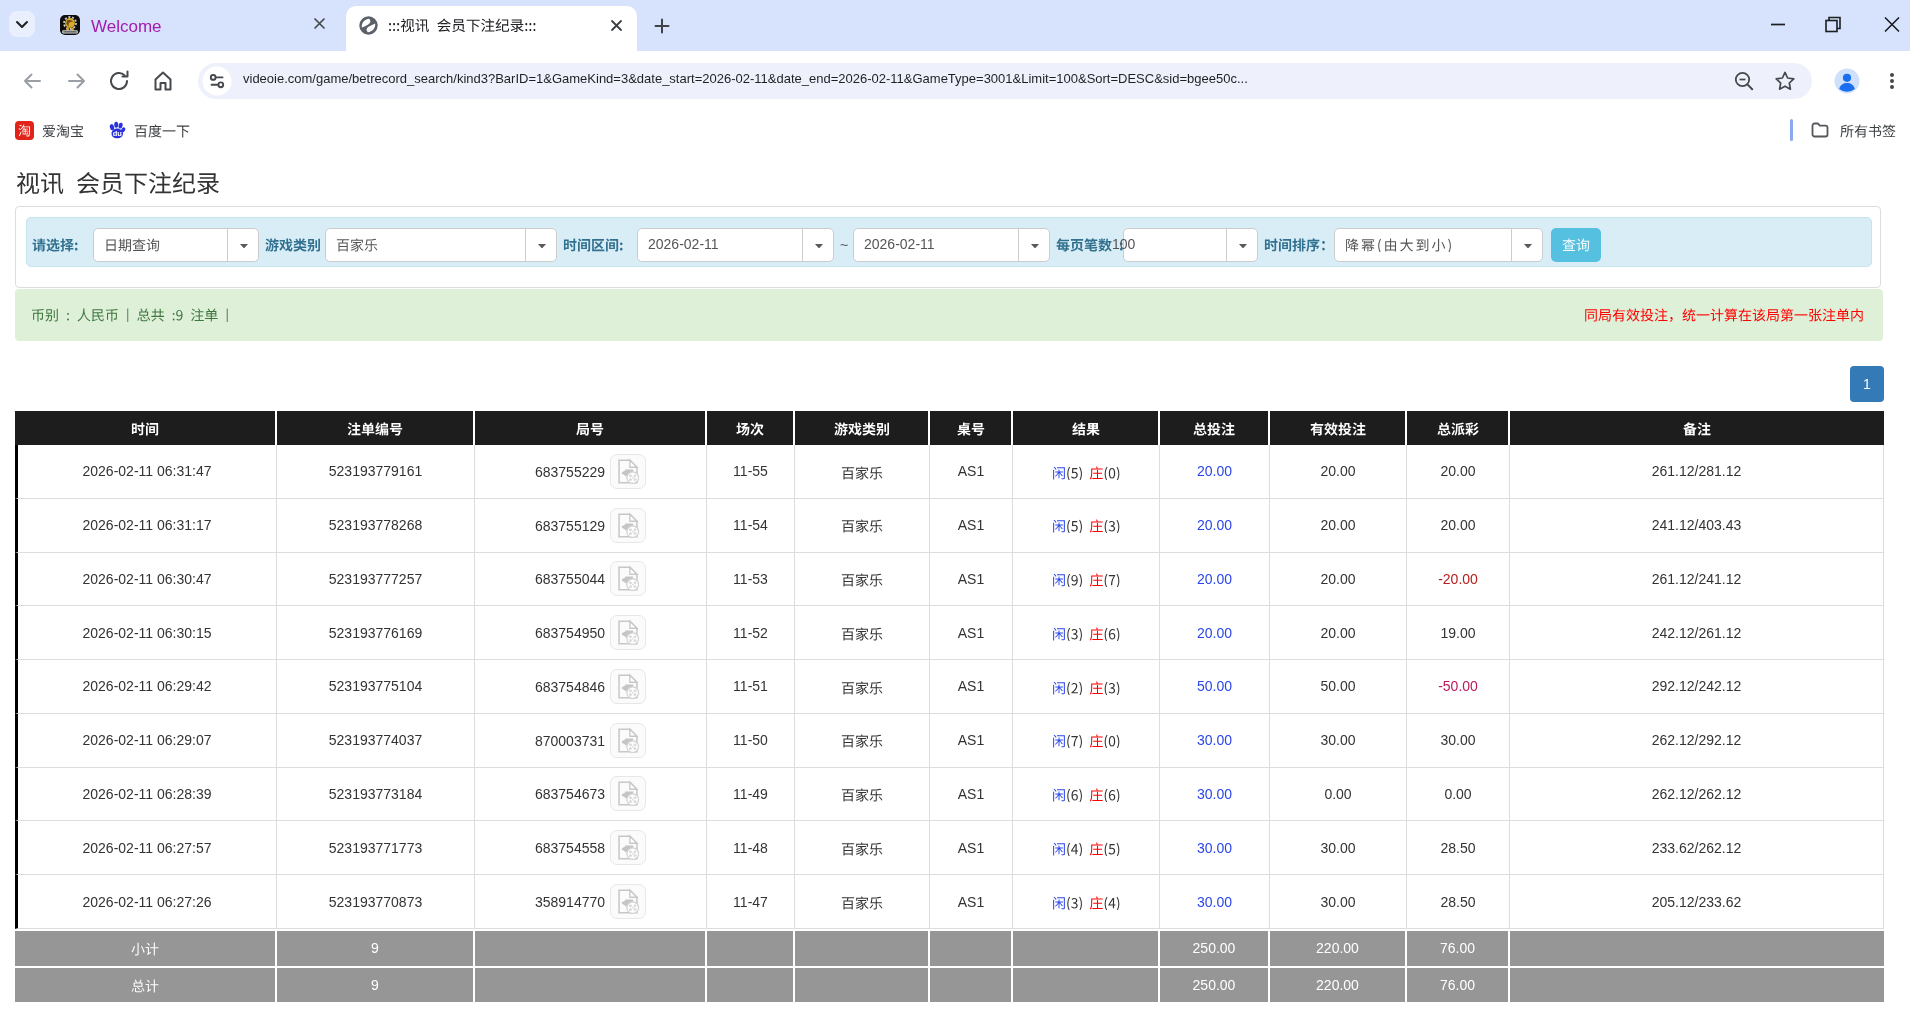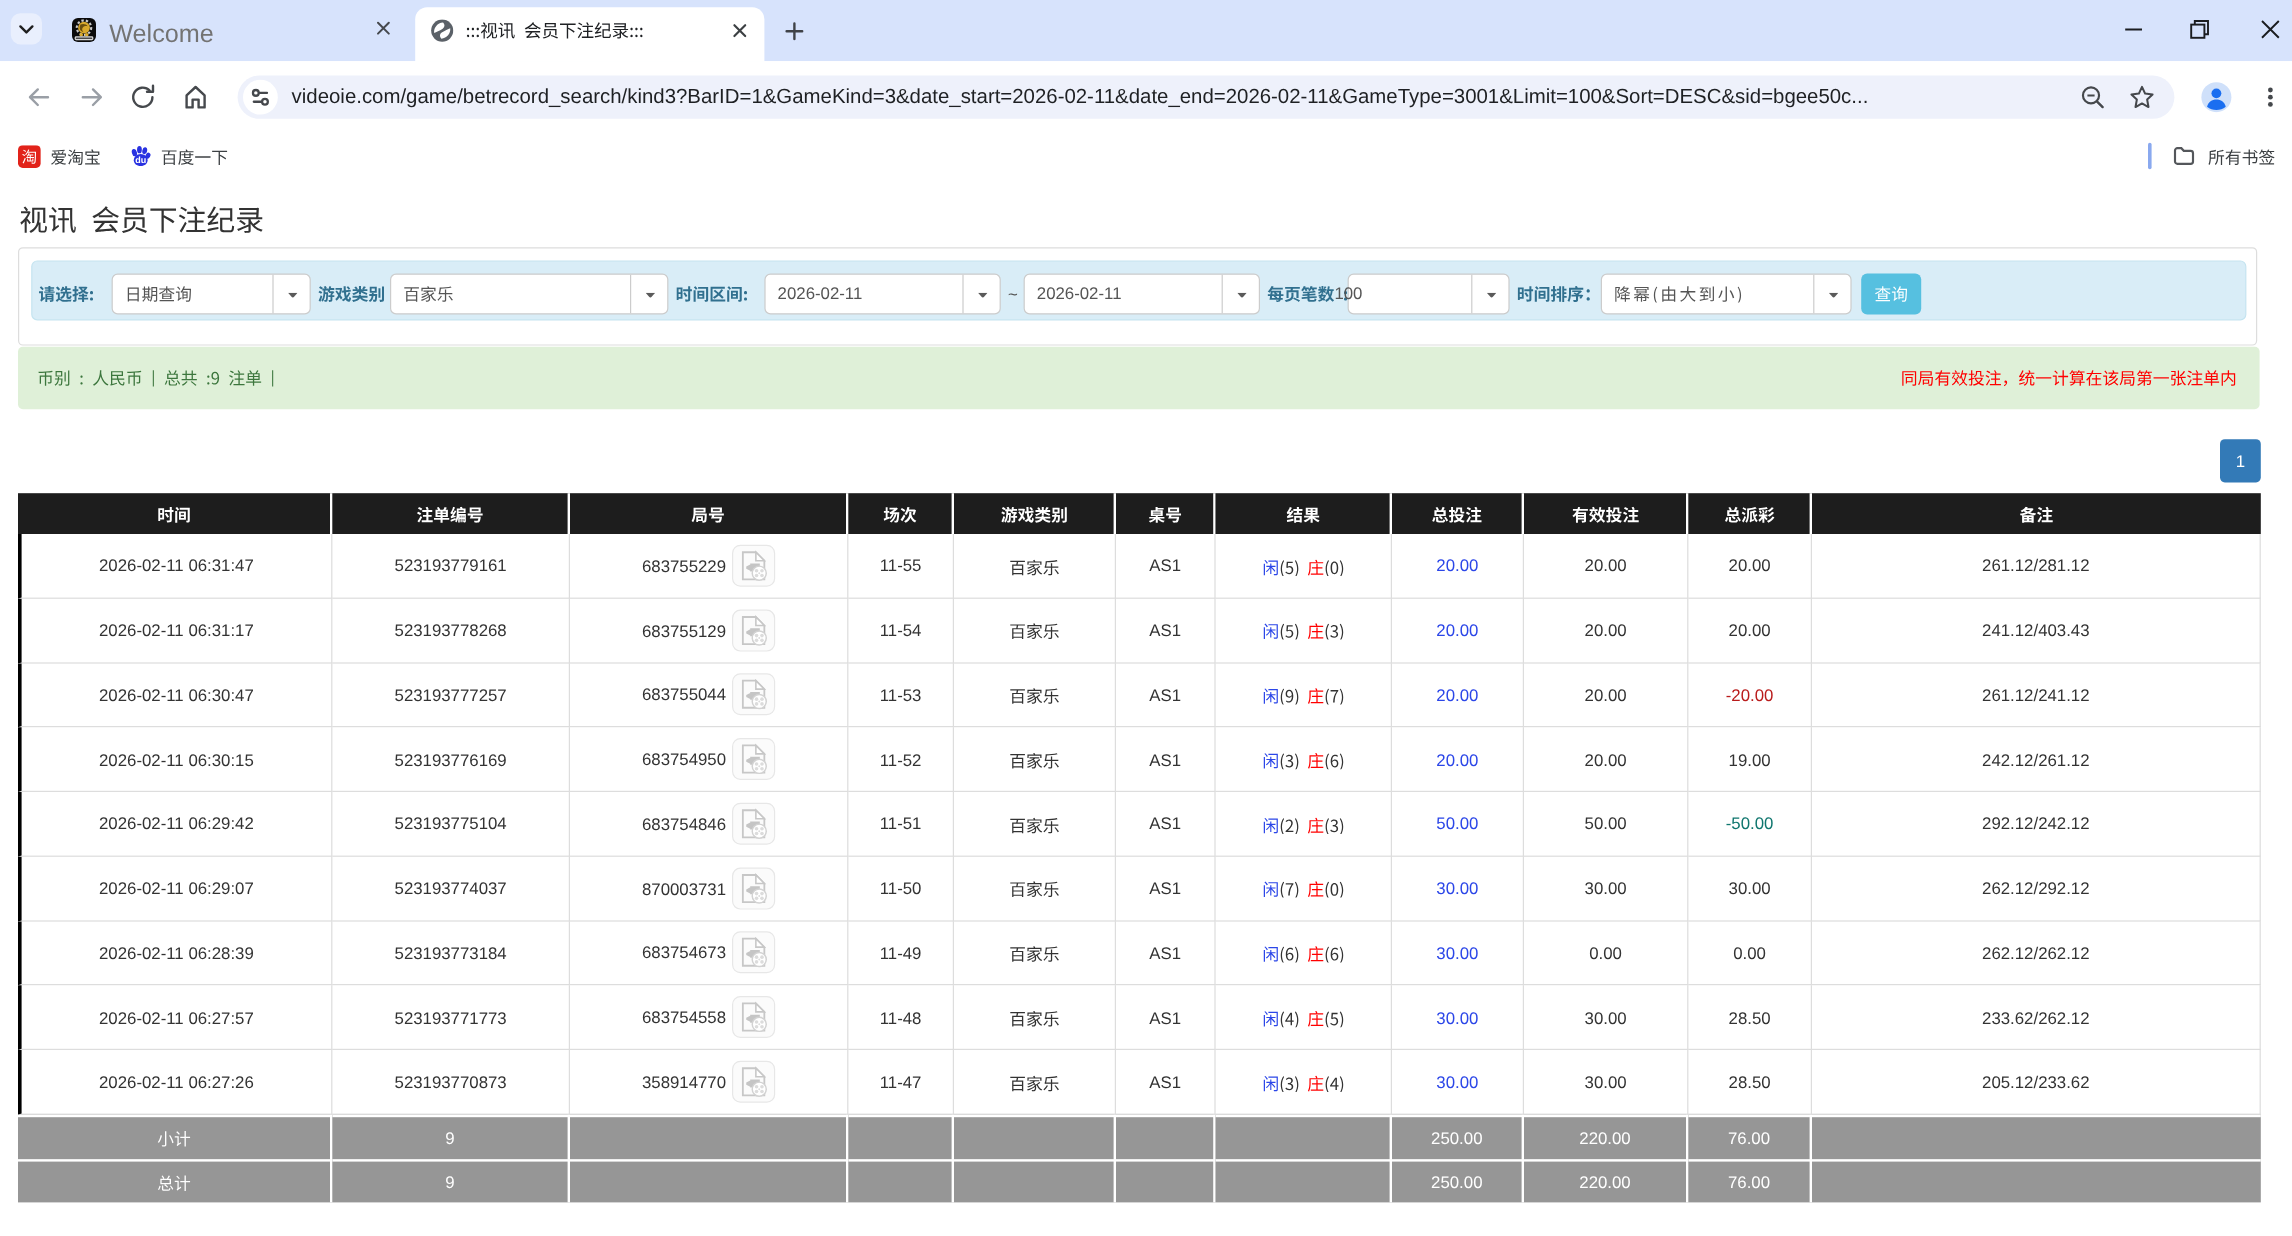--- a/index.html
+++ b/index.html
@@ -143,21 +143,21 @@
 <svg class="abs" style="left:60px;top:15px" width="20" height="20" viewBox="0 0 20 20">
 <rect x="0" y="0" width="20" height="20" rx="5" fill="#0c0c0c"></rect>
 <circle cx="10" cy="8" r="6" fill="none" stroke="#c9c9c9" stroke-width="1.8" stroke-dasharray="2 1.7"></circle>
 <circle cx="10" cy="8" r="4.9" fill="#d9a92c"></circle>
 <path d="M7 5.5 C9 4.5 12 5 13.2 7 C12 6.5 10 6.8 9 8 C8 9.2 8.5 10.8 9.5 11.8 C7.5 11.2 6 9.5 6.5 7.3 Z" fill="#6b4f10"></path>
 <circle cx="7.7" cy="14" r="1.5" fill="#d9a92c"></circle>
     <circle cx="12.3" cy="14" r="1.5" fill="#d9a92c"></circle>
 <rect x="2.2" y="15.3" width="15.6" height="3.2" rx="1.2" fill="#d8d8d8"></rect>
 <rect x="3.2" y="16.2" width="13.6" height="1.4" rx="0.6" fill="#4a4a4a"></rect>
 </svg>
-<div class="abs" style="left:91px;top:17px;font-size:21px;color:#737373">Welcome</div>
+<div class="abs" style="left:91px;top:17px;font-size:17px;color:#a21caf">Welcome</div>
 <svg class="abs" style="left:313px;top:17px" width="13" height="13" viewBox="0 0 13 13">
 <path d="M2 2 L11 11 M11 2 L2 11" stroke="#46494e" stroke-width="1.7" stroke-linecap="round"></path>
   </svg>
 <div class="activetab"></div>
 <svg class="abs" style="left:359px;top:16px" width="19" height="19" viewBox="0 0 19 19">
 <circle cx="9.5" cy="9.5" r="9.2" fill="#5b6168"></circle>
 <g fill="#fff">
       <path d="M2.8 11.5 C2.4 7.0 5.5 3.2 10.2 2.8 C11.9 4.3 11.8 6.6 9.9 7.9 C7.2 9.7 4.6 10.6 2.8 11.5 Z"></path>
 <path d="M16.2 7.5 C16.6 12.0 13.5 15.8 8.8 16.2 C7.1 14.7 7.2 12.4 9.1 11.1 C11.8 9.3 14.4 8.4 16.2 7.5 Z"></path>
     </g>
@@ -213,21 +213,21 @@
 <path d="M4.5 10.5 L12 3.5 L19.5 10.5 V20.5 H14.5 V14 H9.5 V20.5 H4.5 Z" fill="none" stroke="#46494d" stroke-width="2" stroke-linejoin="round"></path>
   </svg>
 <div class="omni"></div>
 <svg class="abs" style="left:202px;top:66px" width="30" height="30" viewBox="0 0 30 30">
 <circle cx="15" cy="15" r="14.5" fill="#fff"></circle>
 <circle cx="11.2" cy="11.4" r="2.4" fill="none" stroke="#45484c" stroke-width="1.9"></circle>
 <path d="M14.6 11.4 H20.5" stroke="#45484c" stroke-width="1.9" stroke-linecap="round"></path>
 <circle cx="18.8" cy="18.8" r="2.4" fill="none" stroke="#45484c" stroke-width="1.9"></circle>
 <path d="M9.5 18.8 H15.4" stroke="#45484c" stroke-width="1.9" stroke-linecap="round"></path>
   </svg>
-<div class="abs" style="left:243px;top:70.5px;font-size:17px;color:#1e2023">videoie.com/game/betrecord_search/kind3?BarID=1&amp;GameKind=3&amp;date_start=2026-02-11&amp;date_end=2026-02-11&amp;GameType=3001&amp;Limit=100&amp;Sort=DESC&amp;sid=bgee50c...</div>
+<div class="abs" style="left:243px;top:70.5px;font-size:13px;color:#1e2023">videoie.com/game/betrecord_search/kind3?BarID=1&amp;GameKind=3&amp;date_start=2026-02-11&amp;date_end=2026-02-11&amp;GameType=3001&amp;Limit=100&amp;Sort=DESC&amp;sid=bgee50c...</div>
 <svg class="abs" style="left:1733px;top:70px" width="22" height="22" viewBox="0 0 22 22">
 <circle cx="9.5" cy="9.5" r="6.7" fill="none" stroke="#45484c" stroke-width="1.8"></circle>
 <path d="M14.4 14.4 L19.2 19.2" stroke="#45484c" stroke-width="2" stroke-linecap="round"></path>
 <path d="M6.5 9.5 H12.5" stroke="#45484c" stroke-width="1.7"></path>
   </svg>
 <svg class="abs" style="left:1774px;top:70px" width="22" height="22" viewBox="0 0 22 22">
 <path d="M11 2.4 L13.6 8 L19.8 8.8 L15.3 13 L16.4 19.2 L11 16.2 L5.6 19.2 L6.7 13 L2.2 8.8 L8.4 8 Z" fill="none" stroke="#45484c" stroke-width="1.7" stroke-linejoin="round"></path>
   </svg>
 <svg class="abs" style="left:1834px;top:68px" width="26" height="26" viewBox="0 0 26 26">
 <circle cx="13" cy="13" r="12.5" fill="#cfe0fa"></circle>
@@ -848,21 +848,21 @@
               </g>
               <g fill="#333">
                 <use href="#g2d" x="3671"></use>
                 <use href="#g5e" x="4009"></use>
                 <use href="#g32" x="4564"></use>
               </g>
             </g>
           </svg></td>
         <td class="blue">50.00</td>
         <td>50.00</td>
-        <td style="color:#0f766e">-50.00</td>
+        <td style="color:#be185d">-50.00</td>
         <td>292.12/242.12</td>
       </tr>
       <tr>
         <td>2026-02-11 06:29:07</td>
         <td>523193774037</td>
         <td><span class="gno">870003731</span><svg class="mvico" width="36" height="35" viewBox="0 0 36 35">
 <path d="M8.5 5.5 H20 L27.5 13 V29.5 H8.5 Z" fill="none" stroke="#c7c7c7" stroke-width="1.6"></path>
 <path d="M20 5.5 V13 H27.5 Z" fill="#fff" stroke="#c7c7c7" stroke-width="1.4"></path>
 <path d="M11.5 18.2 L15 16.4 V21.8 L11.5 20 Z M15 15.5 H23.5 V22.5 H15 Z" fill="#c5c5c5"></path>
 <circle cx="23" cy="24" r="6.2" fill="#fff" stroke="#d2d2d2" stroke-width="1.3"></circle>

